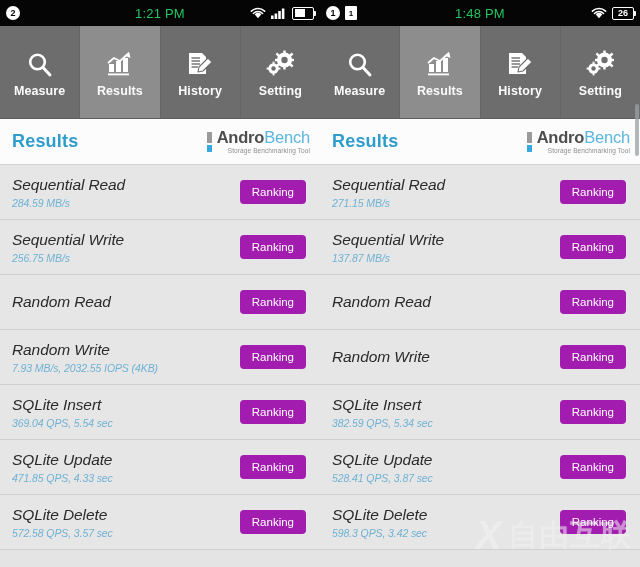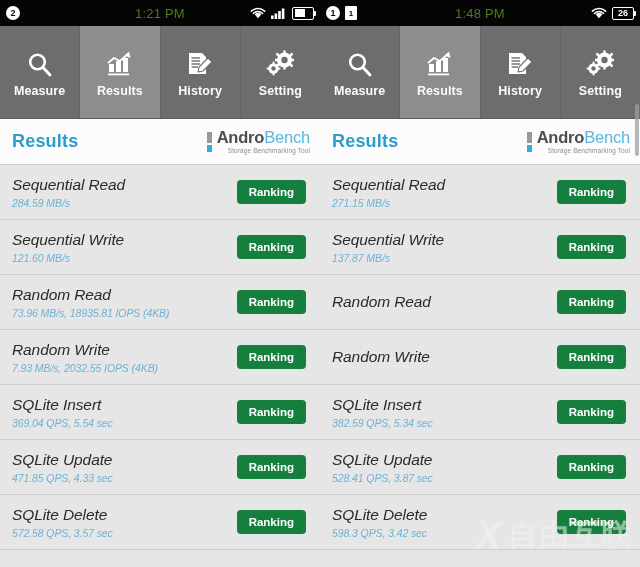--- a/index.html
+++ b/index.html
@@ -45,21 +45,21 @@
     align-items: center;
     gap: 5px;
     width: 90px;
   }
   .status-center {
     position: absolute;
     left: 0; right: 0;
     text-align: center;
     font-size: 13px;
     letter-spacing: 0.2px;
-    color: #4d7c0f;
+    color: #22c55e;
     pointer-events: none;
   }
   .status-right {
     margin-left: auto;
     display: flex;
     align-items: center;
     gap: 5px;
     z-index: 2;
   }
   .badge-circle {
@@ -240,24 +240,24 @@
     font-size: 15.5px;
     color: #2b2b2b;
     letter-spacing: -0.1px;
   }
   .row-value {
     font-size: 10.5px;
     color: #6fb2d4;
     letter-spacing: -0.1px;
   }
   .ranking-btn {
-    background: #15803d;
+    background: #a21caf;
     color: #ffffff;
     font-size: 11.5px;
-    font-weight: bold;
+    font-weight: normal;
     padding: 6px 12px;
     border-radius: 4px;
     border: none;
     line-height: 1.1;
     font-family: "Liberation Sans", sans-serif;
     cursor: pointer;
   }
 
   
   .scroll-hint {
@@ -421,28 +421,27 @@
       <div class="row">
         <div class="row-info">
           <span class="row-title">Sequential Read</span>
           <span class="row-value">284.59 MB/s</span>
         </div>
         <button class="ranking-btn">Ranking</button>
       </div>
       <div class="row">
         <div class="row-info">
           <span class="row-title">Sequential Write</span>
-          <span class="row-value">121.60 MB/s</span>
+          <span class="row-value">256.75 MB/s</span>
         </div>
         <button class="ranking-btn">Ranking</button>
       </div>
       <div class="row">
         <div class="row-info">
           <span class="row-title">Random Read</span>
-          <span class="row-value">73.96 MB/s, 18935.81 IOPS (4KB)</span>
         </div>
         <button class="ranking-btn">Ranking</button>
       </div>
       <div class="row">
         <div class="row-info">
           <span class="row-title">Random Write</span>
           <span class="row-value">7.93 MB/s, 2032.55 IOPS (4KB)</span>
         </div>
         <button class="ranking-btn">Ranking</button>
       </div>

